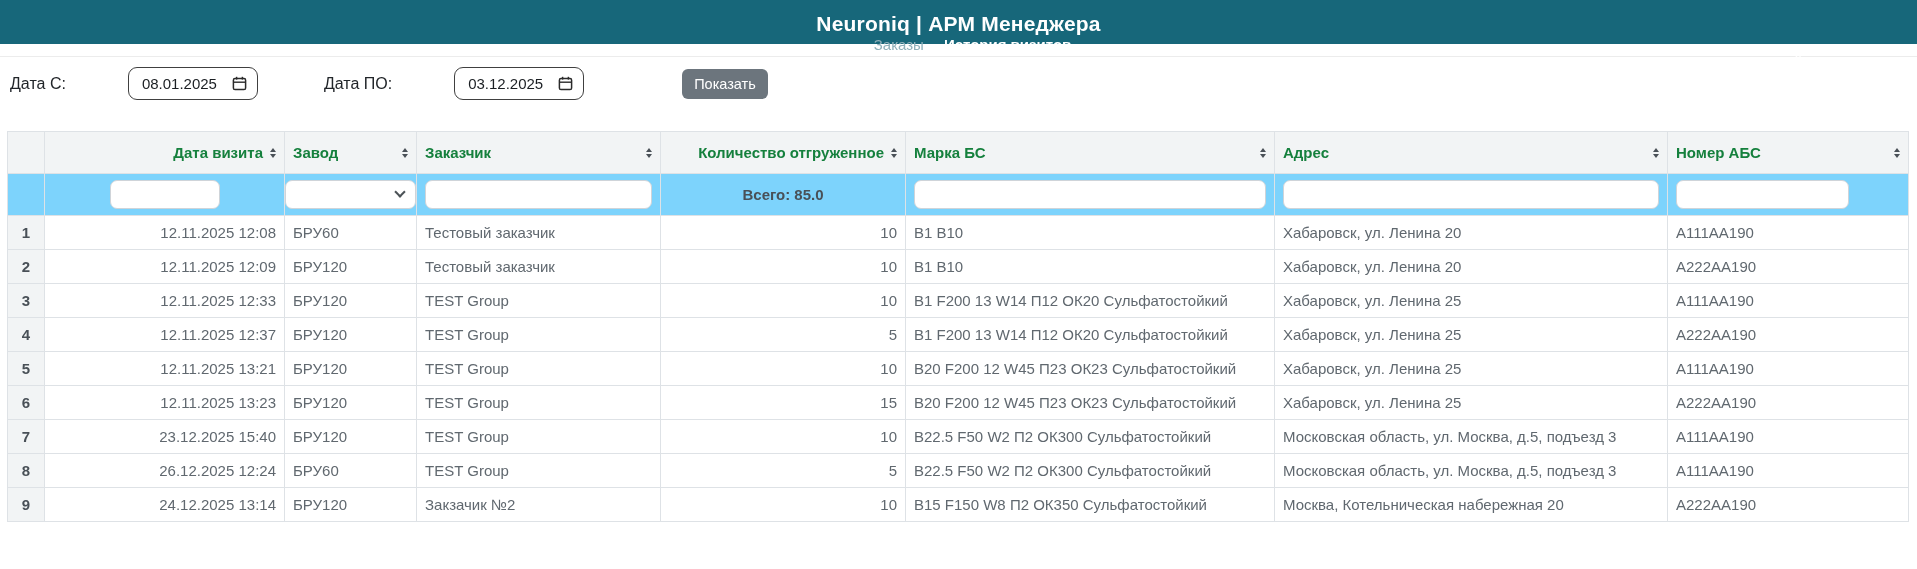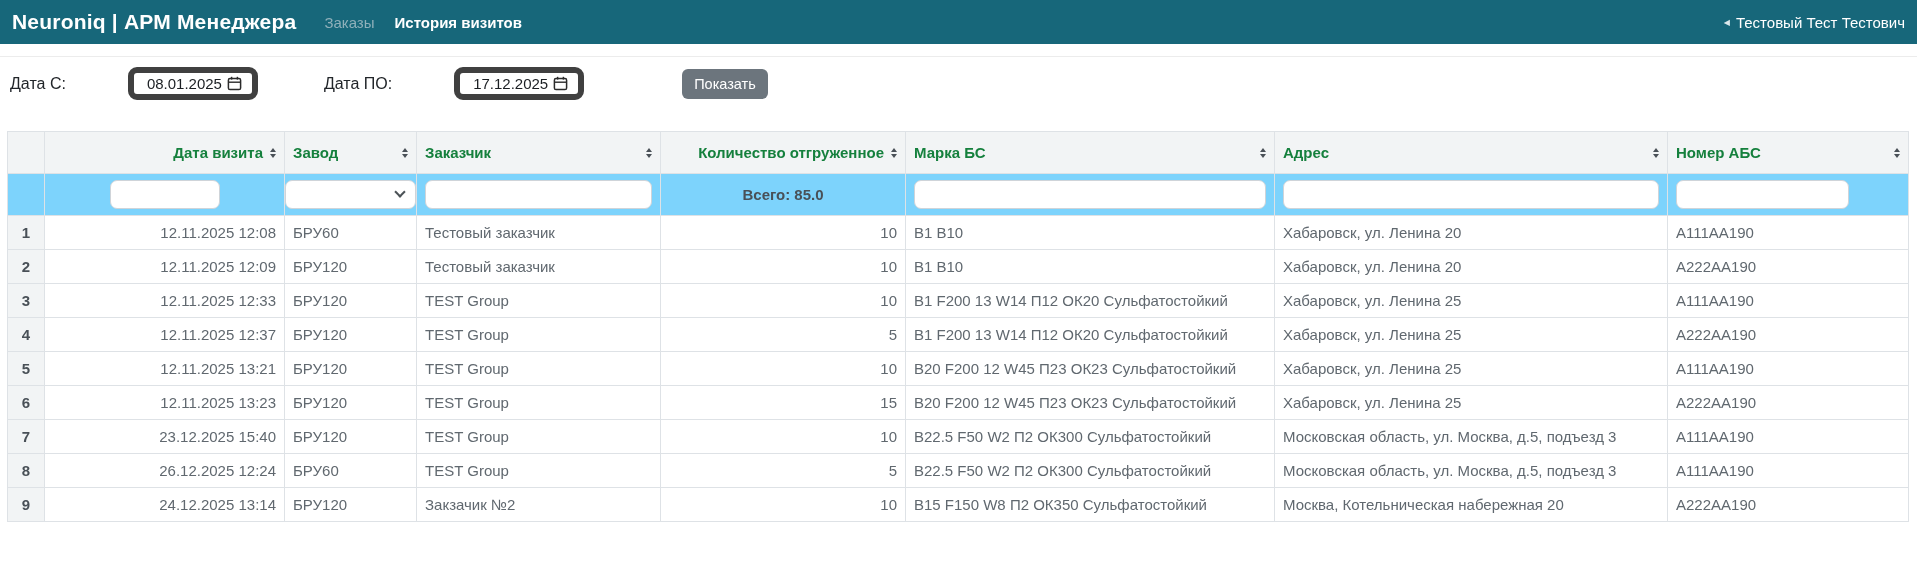--- a/index.html
+++ b/index.html
@@ -1,36 +1,36 @@
 <!DOCTYPE html>
 <html lang="ru"><head>
 <meta charset="utf-8">
 <style>
   * { box-sizing: border-box; margin: 0; padding: 0; }
   html, body { width: 1917px; height: 569px; background: #fff;
     font-family: "Liberation Sans", sans-serif; overflow: hidden; }
 
   
   .navbar { display: flex; align-items: center; height: 44px;
-    background: #17677A; padding: 12px 12px; color: #fff; }
+    background: #17677A; padding: 12px 12px; color: #fff; flex-direction: column; }
   .brand { font-size: 21px; font-weight: 700; letter-spacing: .2px; cursor: pointer; }
   .nav-links { display: flex; gap: 20px; margin-left: 28px; font-size: 15px; }
   .nav-link { cursor: pointer; color: #8fb0ba; }
   .nav-link.active { color: #ffffff; font-weight: 600; }
   .user-box { margin-left: auto; font-size: 15px; display: flex; align-items: center;
     gap: 6px; cursor: pointer; }
   .user-caret { font-size: 8px; color: rgba(255,255,255,.85); }
 
   .subline { height: 13px; border-bottom: 1px solid #ececec; }
 
   
   .filterbar { display: flex; align-items: center; margin: 10px 0 0 10px; height: 33px; gap: 48px; }
   .f-label { font-size: 16px; color: #212529; margin-right: 14px; }
   .date-input { display: flex; align-items: center; justify-content: space-between;
-    width: 130px; height: 33px; border: 6px solid #404040; border-radius: 9px;
+    width: 130px; height: 33px; border: 1px solid #404040; border-radius: 9px;
     background: #fff; padding: 0 10px 0 13px; cursor: text; }
   .date-input .val { font-size: 15px; color: #1b1f23; }
   .date-input.first { margin-right: 18px; }
   .date-input.second { margin-right: 50px; }
   .cal-icon { display: inline-flex; cursor: pointer; }
   .btn-show { height: 30px; padding: 0 12px; background: #6C757D; color: #fff;
     border: none; border-radius: 6px; font-size: 14.5px; cursor: pointer;
     font-family: "Liberation Sans", sans-serif; text-align: right; }
 
   
@@ -94,21 +94,21 @@
       <svg width="15" height="15" viewBox="0 0 15 15">
         <rect x="1.4" y="2.6" width="12.2" height="11" rx="1.6" fill="none" stroke="#2b2b2b" stroke-width="1.5"></rect>
         <line x1="4.6" y1="0.8" x2="4.6" y2="3.6" stroke="#2b2b2b" stroke-width="1.5"></line>
         <line x1="10.4" y1="0.8" x2="10.4" y2="3.6" stroke="#2b2b2b" stroke-width="1.5"></line>
         <line x1="1.8" y1="6.2" x2="13.2" y2="6.2" stroke="#2b2b2b" stroke-width="1.4"></line>
       </svg>
     </span>
   </div>
   <span class="f-label">Дата ПО:</span>
   <div class="date-input second">
-    <span class="val">17.12.2025</span>
+    <span class="val">03.12.2025</span>
     <span class="cal-icon">
       <svg width="15" height="15" viewBox="0 0 15 15">
         <rect x="1.4" y="2.6" width="12.2" height="11" rx="1.6" fill="none" stroke="#2b2b2b" stroke-width="1.5"></rect>
         <line x1="4.6" y1="0.8" x2="4.6" y2="3.6" stroke="#2b2b2b" stroke-width="1.5"></line>
         <line x1="10.4" y1="0.8" x2="10.4" y2="3.6" stroke="#2b2b2b" stroke-width="1.5"></line>
         <line x1="1.8" y1="6.2" x2="13.2" y2="6.2" stroke="#2b2b2b" stroke-width="1.4"></line>
       </svg>
     </span>
   </div>
   <button class="btn-show">Показать</button>

